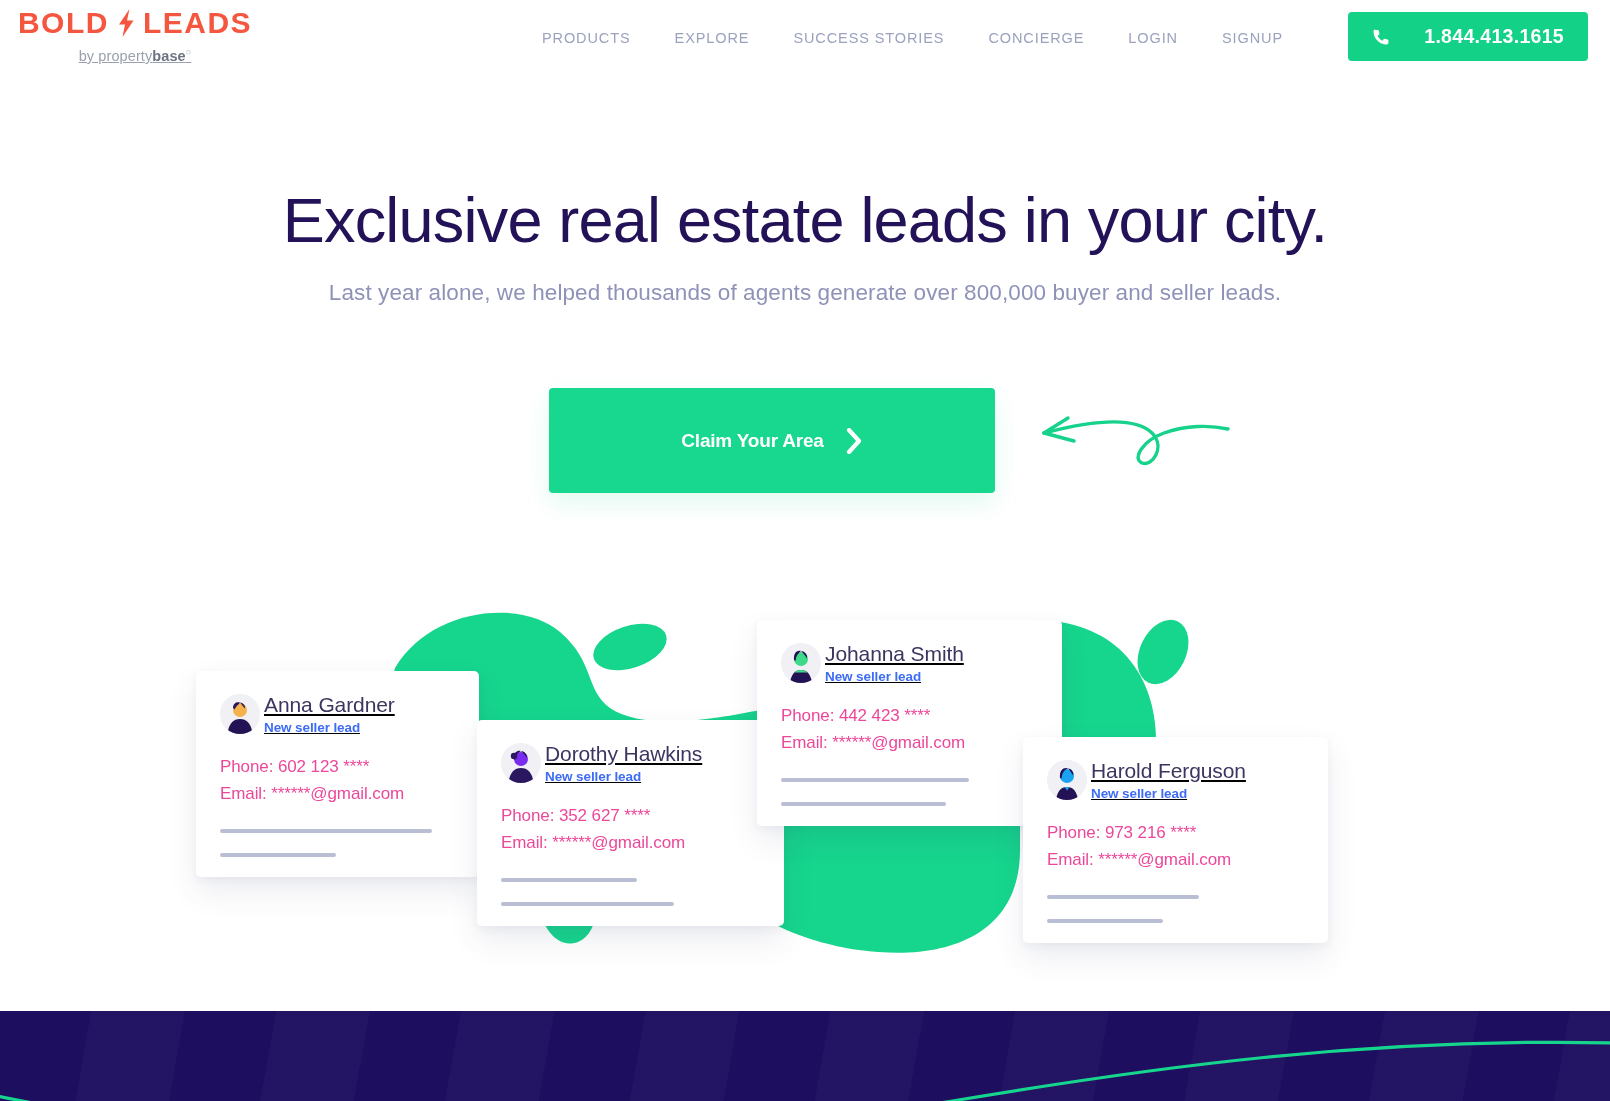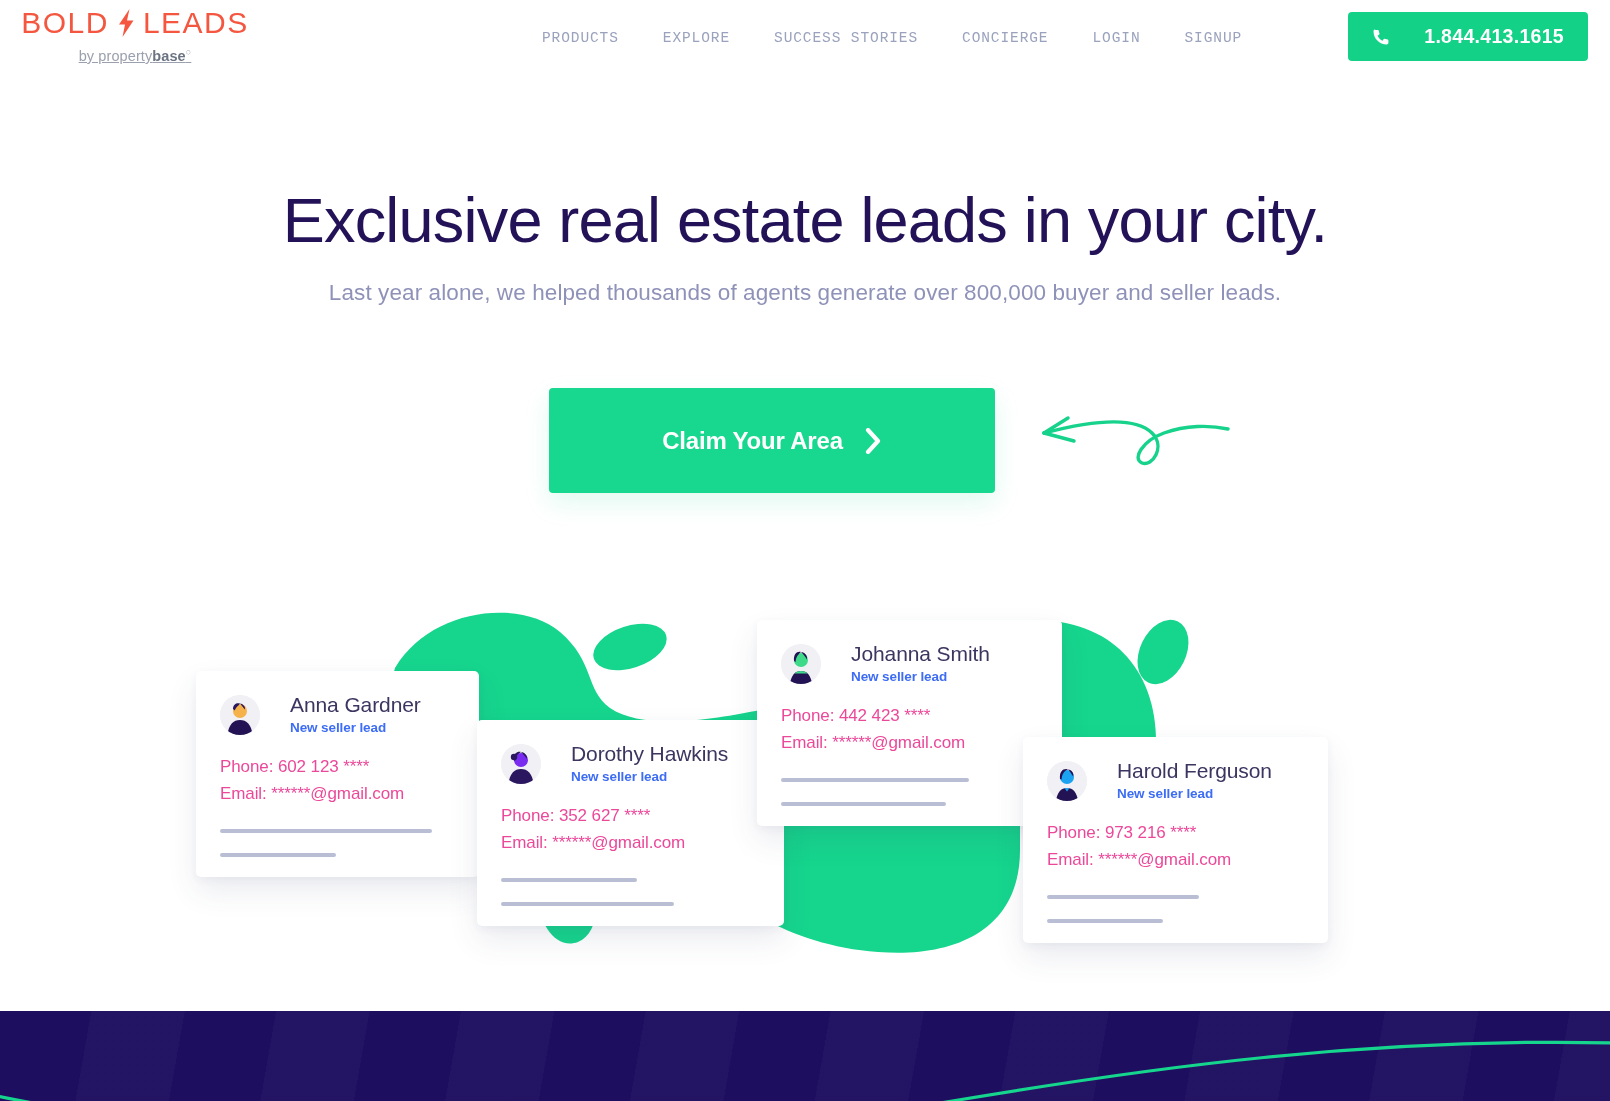--- a/index.html
+++ b/index.html
@@ -37,21 +37,21 @@
     width: 250px;
     text-align: center;
     line-height: 1;
   }
   .logo-main {
     display: flex;
     align-items: center;
     justify-content: center;
     gap: 8px;
     font-size: 30px;
-    font-weight: normal;
+    font-weight: bold;
     letter-spacing: 1.5px;
     color: #F4563F;
   }
   .logo-bolt {
     display: inline-block;
     width: 18px;
     height: 28px;
   }
   .logo-sub {
     margin-top: 10px;
@@ -69,21 +69,20 @@
     color: #aab0bb;
   }
 
   .nav {
     position: absolute;
     left: 520px;
     top: 26px;
     display: flex;
     align-items: center;
     gap: 0;
-    font-family: Liberation Mono, monospace;
   }
   .nav a {
     color: #9aa2bd;
     font-size: 14.5px;
     letter-spacing: 0.9px;
     text-decoration: none;
     padding: 4px 22px;
     white-space: nowrap;
     font-weight: 400;
   }
@@ -148,21 +147,21 @@
     border-radius: 4px;
     display: flex;
     align-items: center;
     justify-content: center;
     gap: 22px;
     cursor: pointer;
     box-shadow: 0 10px 26px rgba(24,215,142,0.13);
   }
   .cta-btn .cta-label {
     color: #ffffff;
-    font-size: 24px;
+    font-size: 19px;
     font-weight: bold;
     letter-spacing: -0.2px;
   }
   .cta-chev { width: 17px; height: 26px; display:block; }
 
   .or-call {
     position: absolute;
     top: 518px;
     left: 0;
     width: 1610px;
@@ -194,22 +193,23 @@
   .card {
     position: absolute;
     background: #ffffff;
     border-radius: 5px;
     box-shadow: 0 14px 30px rgba(60,66,110,0.10), 0 3px 9px rgba(60,66,110,0.05);
     z-index: 10;
     padding: 22px 24px 20px 24px;
   }
   .card-head {
     display: flex;
-    align-items: flex-end;
-    gap: 30px;
+    align-items: center;
+    gap: 4px;
+    text-decoration: underline;
   }
   .avatar {
     width: 40px; height: 40px;
     border-radius: 50%;
     background: #f0f0f5;
     flex: 0 0 40px;
     overflow: hidden;
     position: relative;
   }
   .avatar svg { display: block; width: 40px; height: 40px; }

